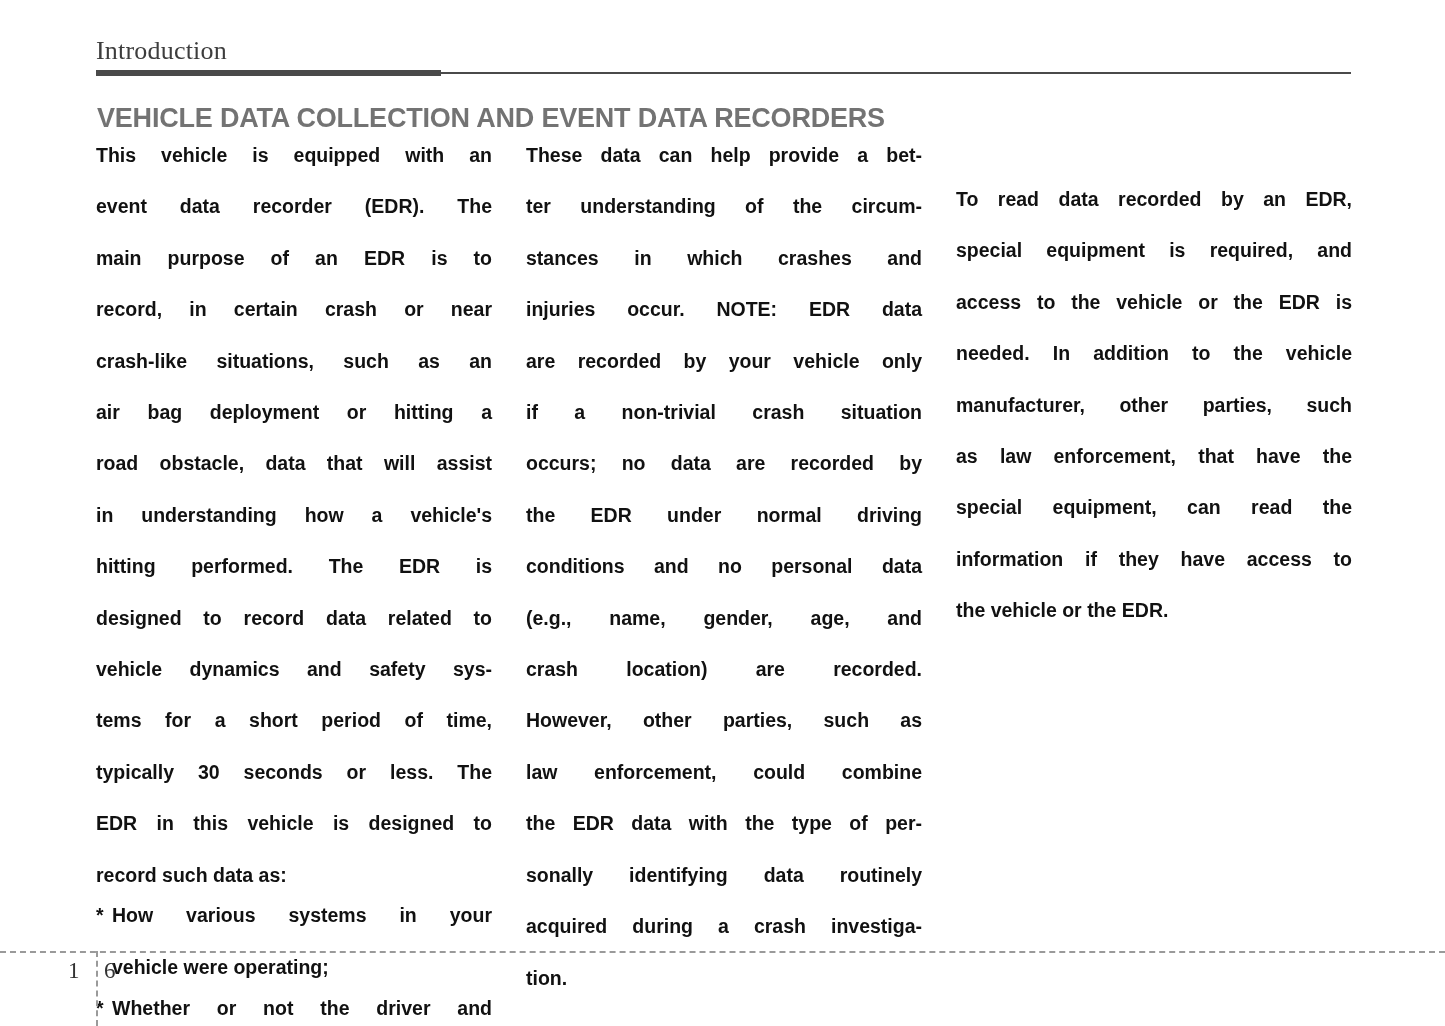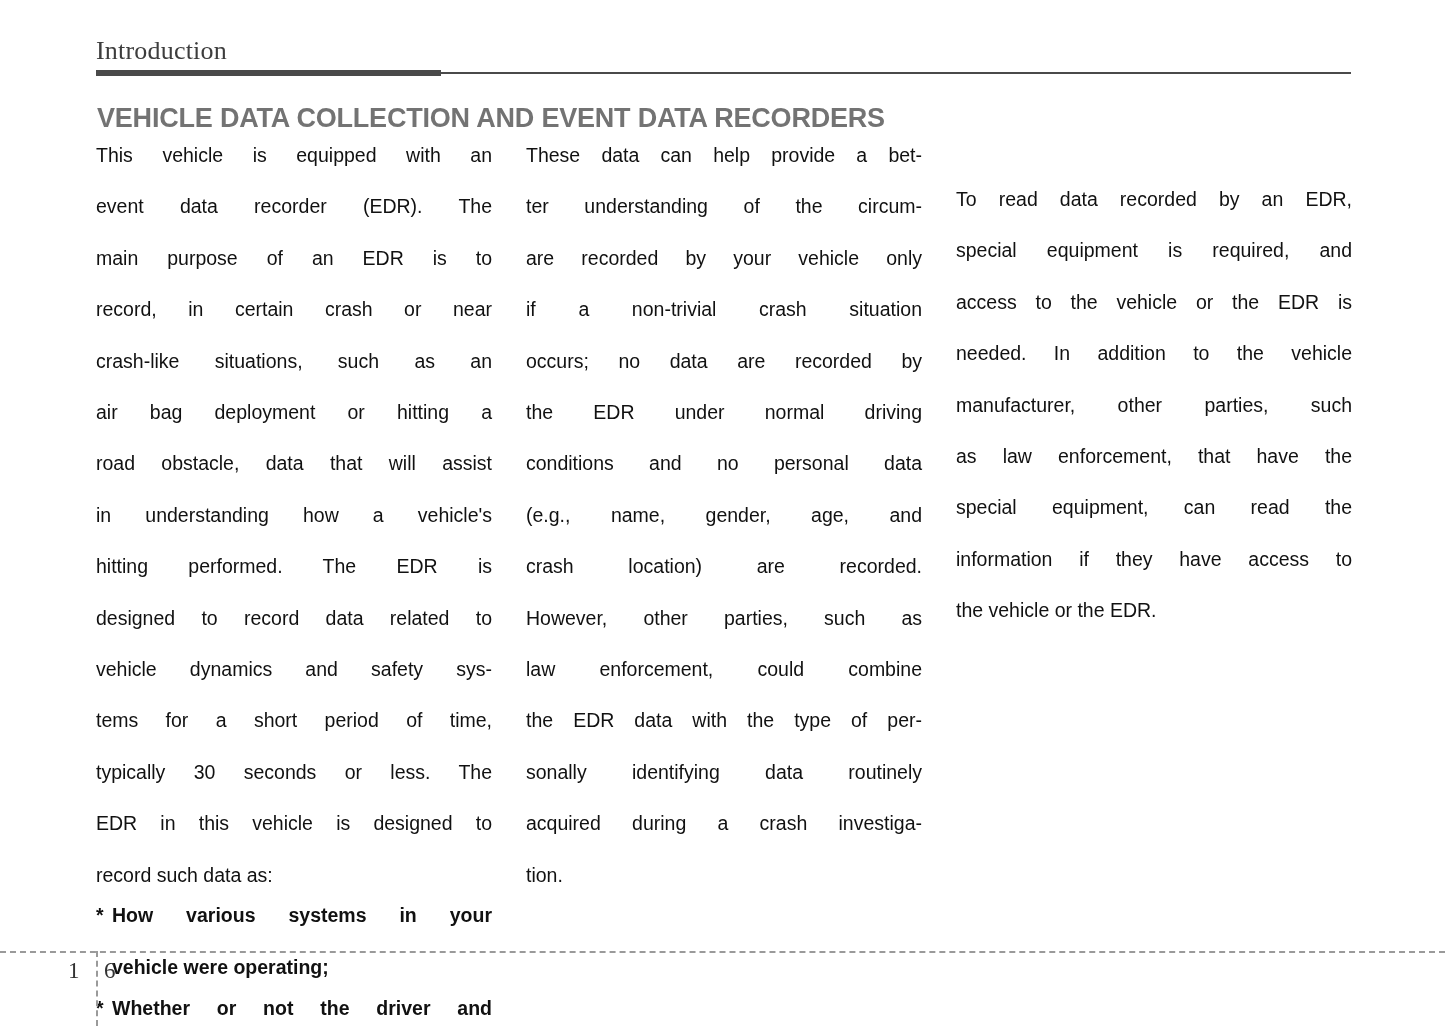--- a/index.html
+++ b/index.html
@@ -79,21 +79,21 @@
     width: 1258px;
     display: flex;
     gap: 34px;
   }
   .col {
     width: 396px;
   }
 
   .para {
     font-size: 19.5px;
-    font-weight: normal;
+    font-weight: bold;
     line-height: 25.7px;
     text-align: justify;
     text-justify: inter-word;
     margin: 0 0 0 0;
     color: #111;
   }
   .col-3 .para {
     text-align: justify;
     margin-top: 44px;
   }
@@ -213,20 +213,22 @@
               <span class="jline">Whether  or  not  the  driver  and</span>
             </span>
           </li>
         </ul>
     </div>
 
     <div class="col col-2">
       <div class="para" id="c2p">
           <span class="jline">These data can help provide a bet-</span>
           <span class="jline">ter  understanding  of  the  circum-</span>
+          <span class="jline">stances   in   which   crashes   and</span>
+          <span class="jline">injuries  occur.   NOTE:  EDR  data</span>
           <span class="jline">are recorded by your vehicle only</span>
           <span class="jline">if  a  non-trivial  crash  situation</span>
           <span class="jline">occurs;  no  data  are  recorded  by</span>
           <span class="jline">the  EDR  under  normal  driving</span>
           <span class="jline">conditions and no personal data</span>
           <span class="jline">(e.g.,   name,   gender,   age,   and</span>
           <span class="jline">crash    location)    are    recorded.</span>
           <span class="jline">However,  other  parties,  such  as</span>
           <span class="jline">law  enforcement,  could  combine</span>
           <span class="jline">the EDR data with the type of per-</span>

